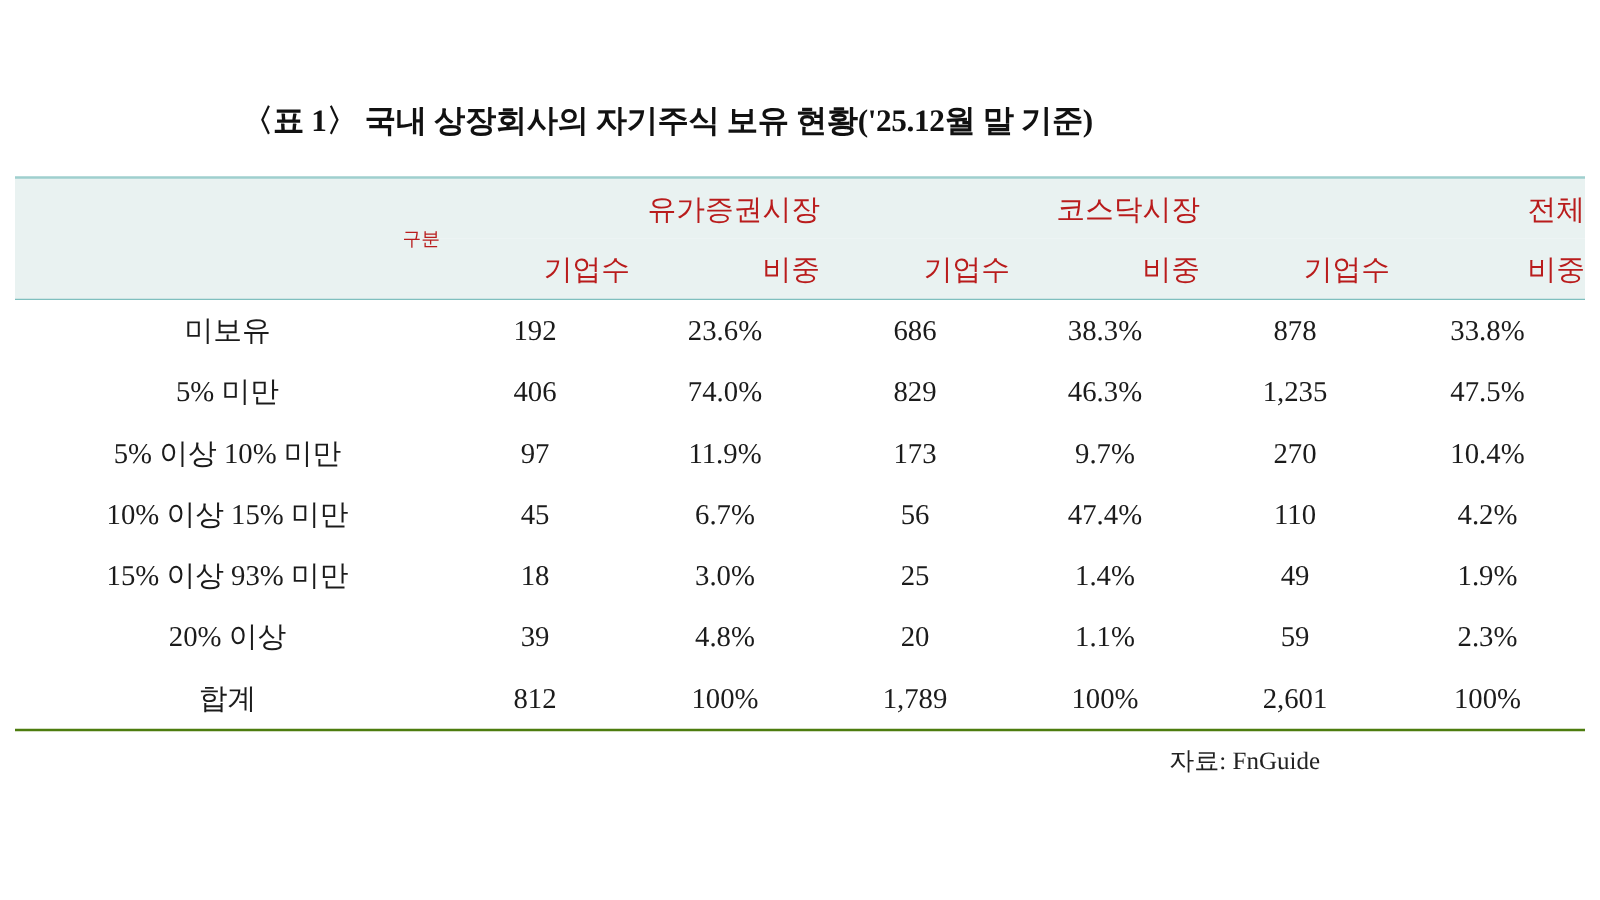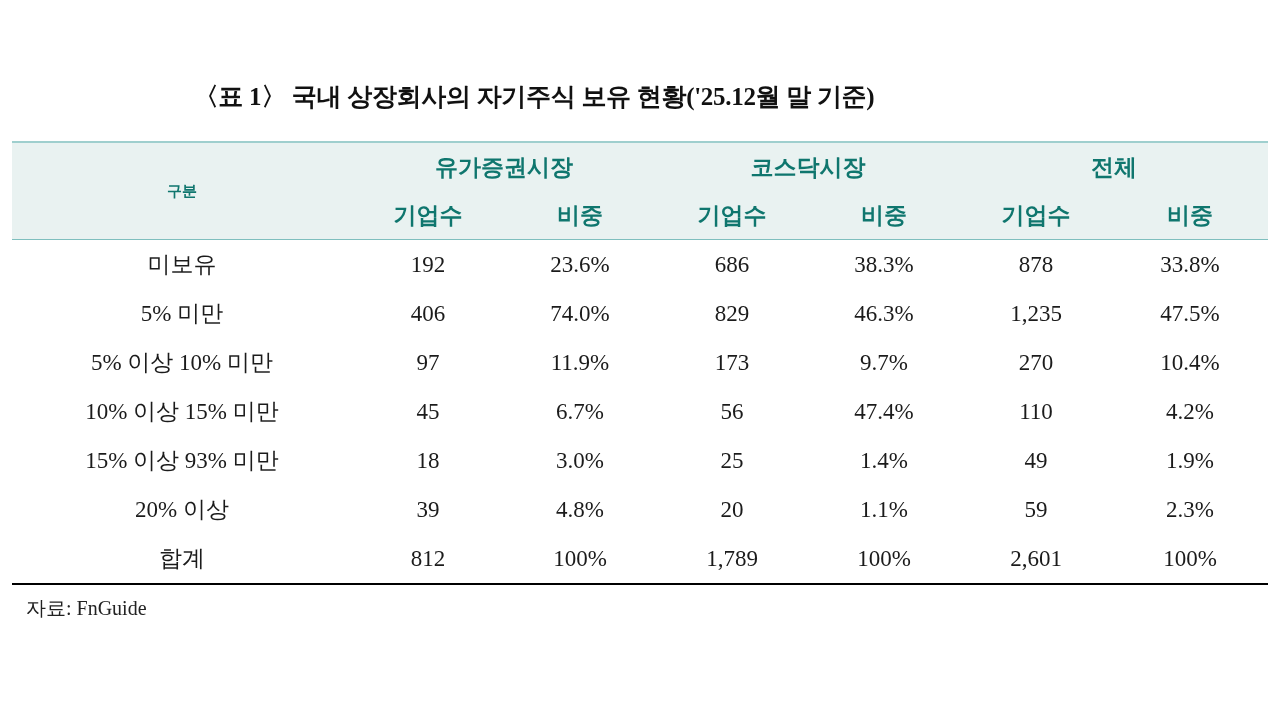--- a/index.html
+++ b/index.html
@@ -48,24 +48,24 @@
     margin: 0;
   }
 
   
   .hdr-top-border {
     border-top: 2px solid #9fcfce;
   }
 
   th.group-head, th.sub-head, th.corner {
     background: #e9f2f1;
-    color: #0f766e;
-    font-weight: bold;
+    color: #b91c1c;
+    font-weight: normal;
     font-size: 23px;
-    text-align: center;
+    text-align: right;
     vertical-align: middle;
   }
 
   th.corner {
     font-size: 15px;
     height: 96px;
   }
 
   th.group-head {
     height: 48px;
@@ -87,32 +87,33 @@
     vertical-align: middle;
     border-bottom: 1px solid #cfe3e2;
     background: #ffffff;
   }
 
   tbody tr:first-child td {
     border-top: 1px solid #7fbfbe;
   }
 
   tbody tr:last-child td {
-    border-bottom: 2px solid #000000;
+    border-bottom: 2px solid #4d7c0f;
   }
 
   td.rowlabel {
     text-align: center;
     padding-left: 0;
   }
 
   .source {
     padding: 10px 0 0 14px;
     font-size: 20px;
     color: #222222;
+    text-align: right;
   }
 
   
   col.c0 { width: 340px; }
   col.c1 { width: 152px; }
   col.c2 { width: 152px; }
   col.c3 { width: 152px; }
   col.c4 { width: 152px; }
   col.c5 { width: 152px; }
   col.c6 { width: 156px; }

